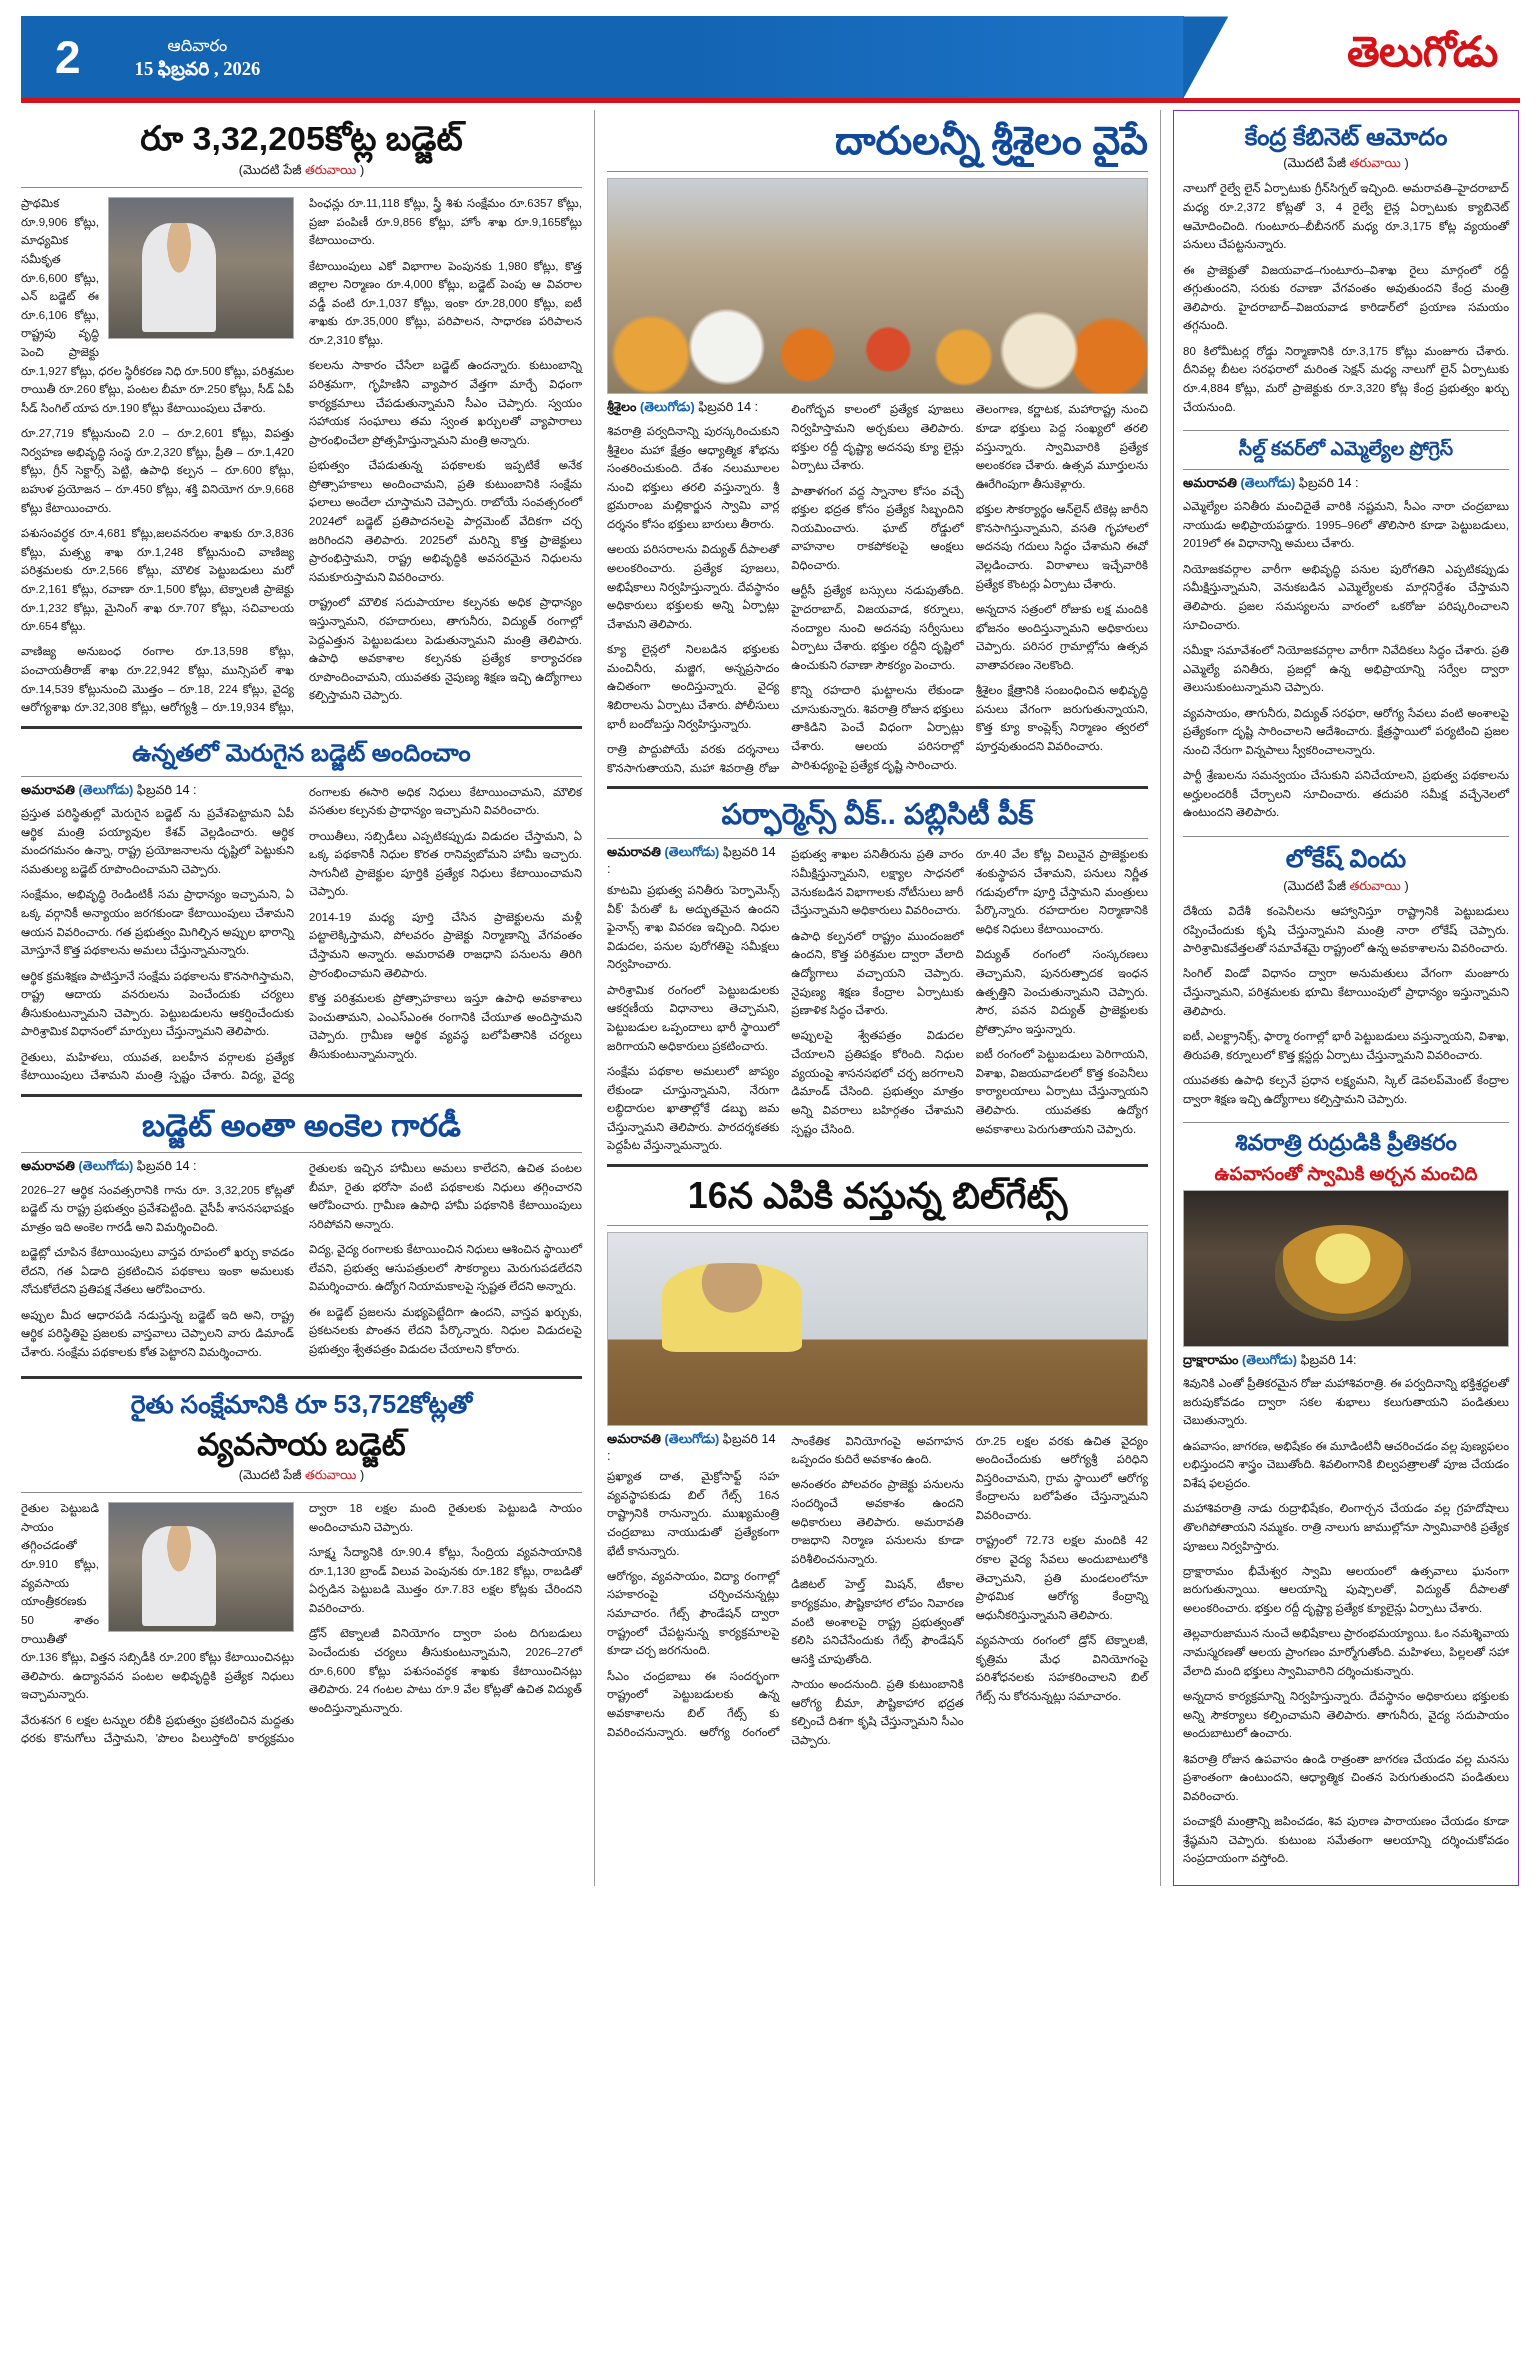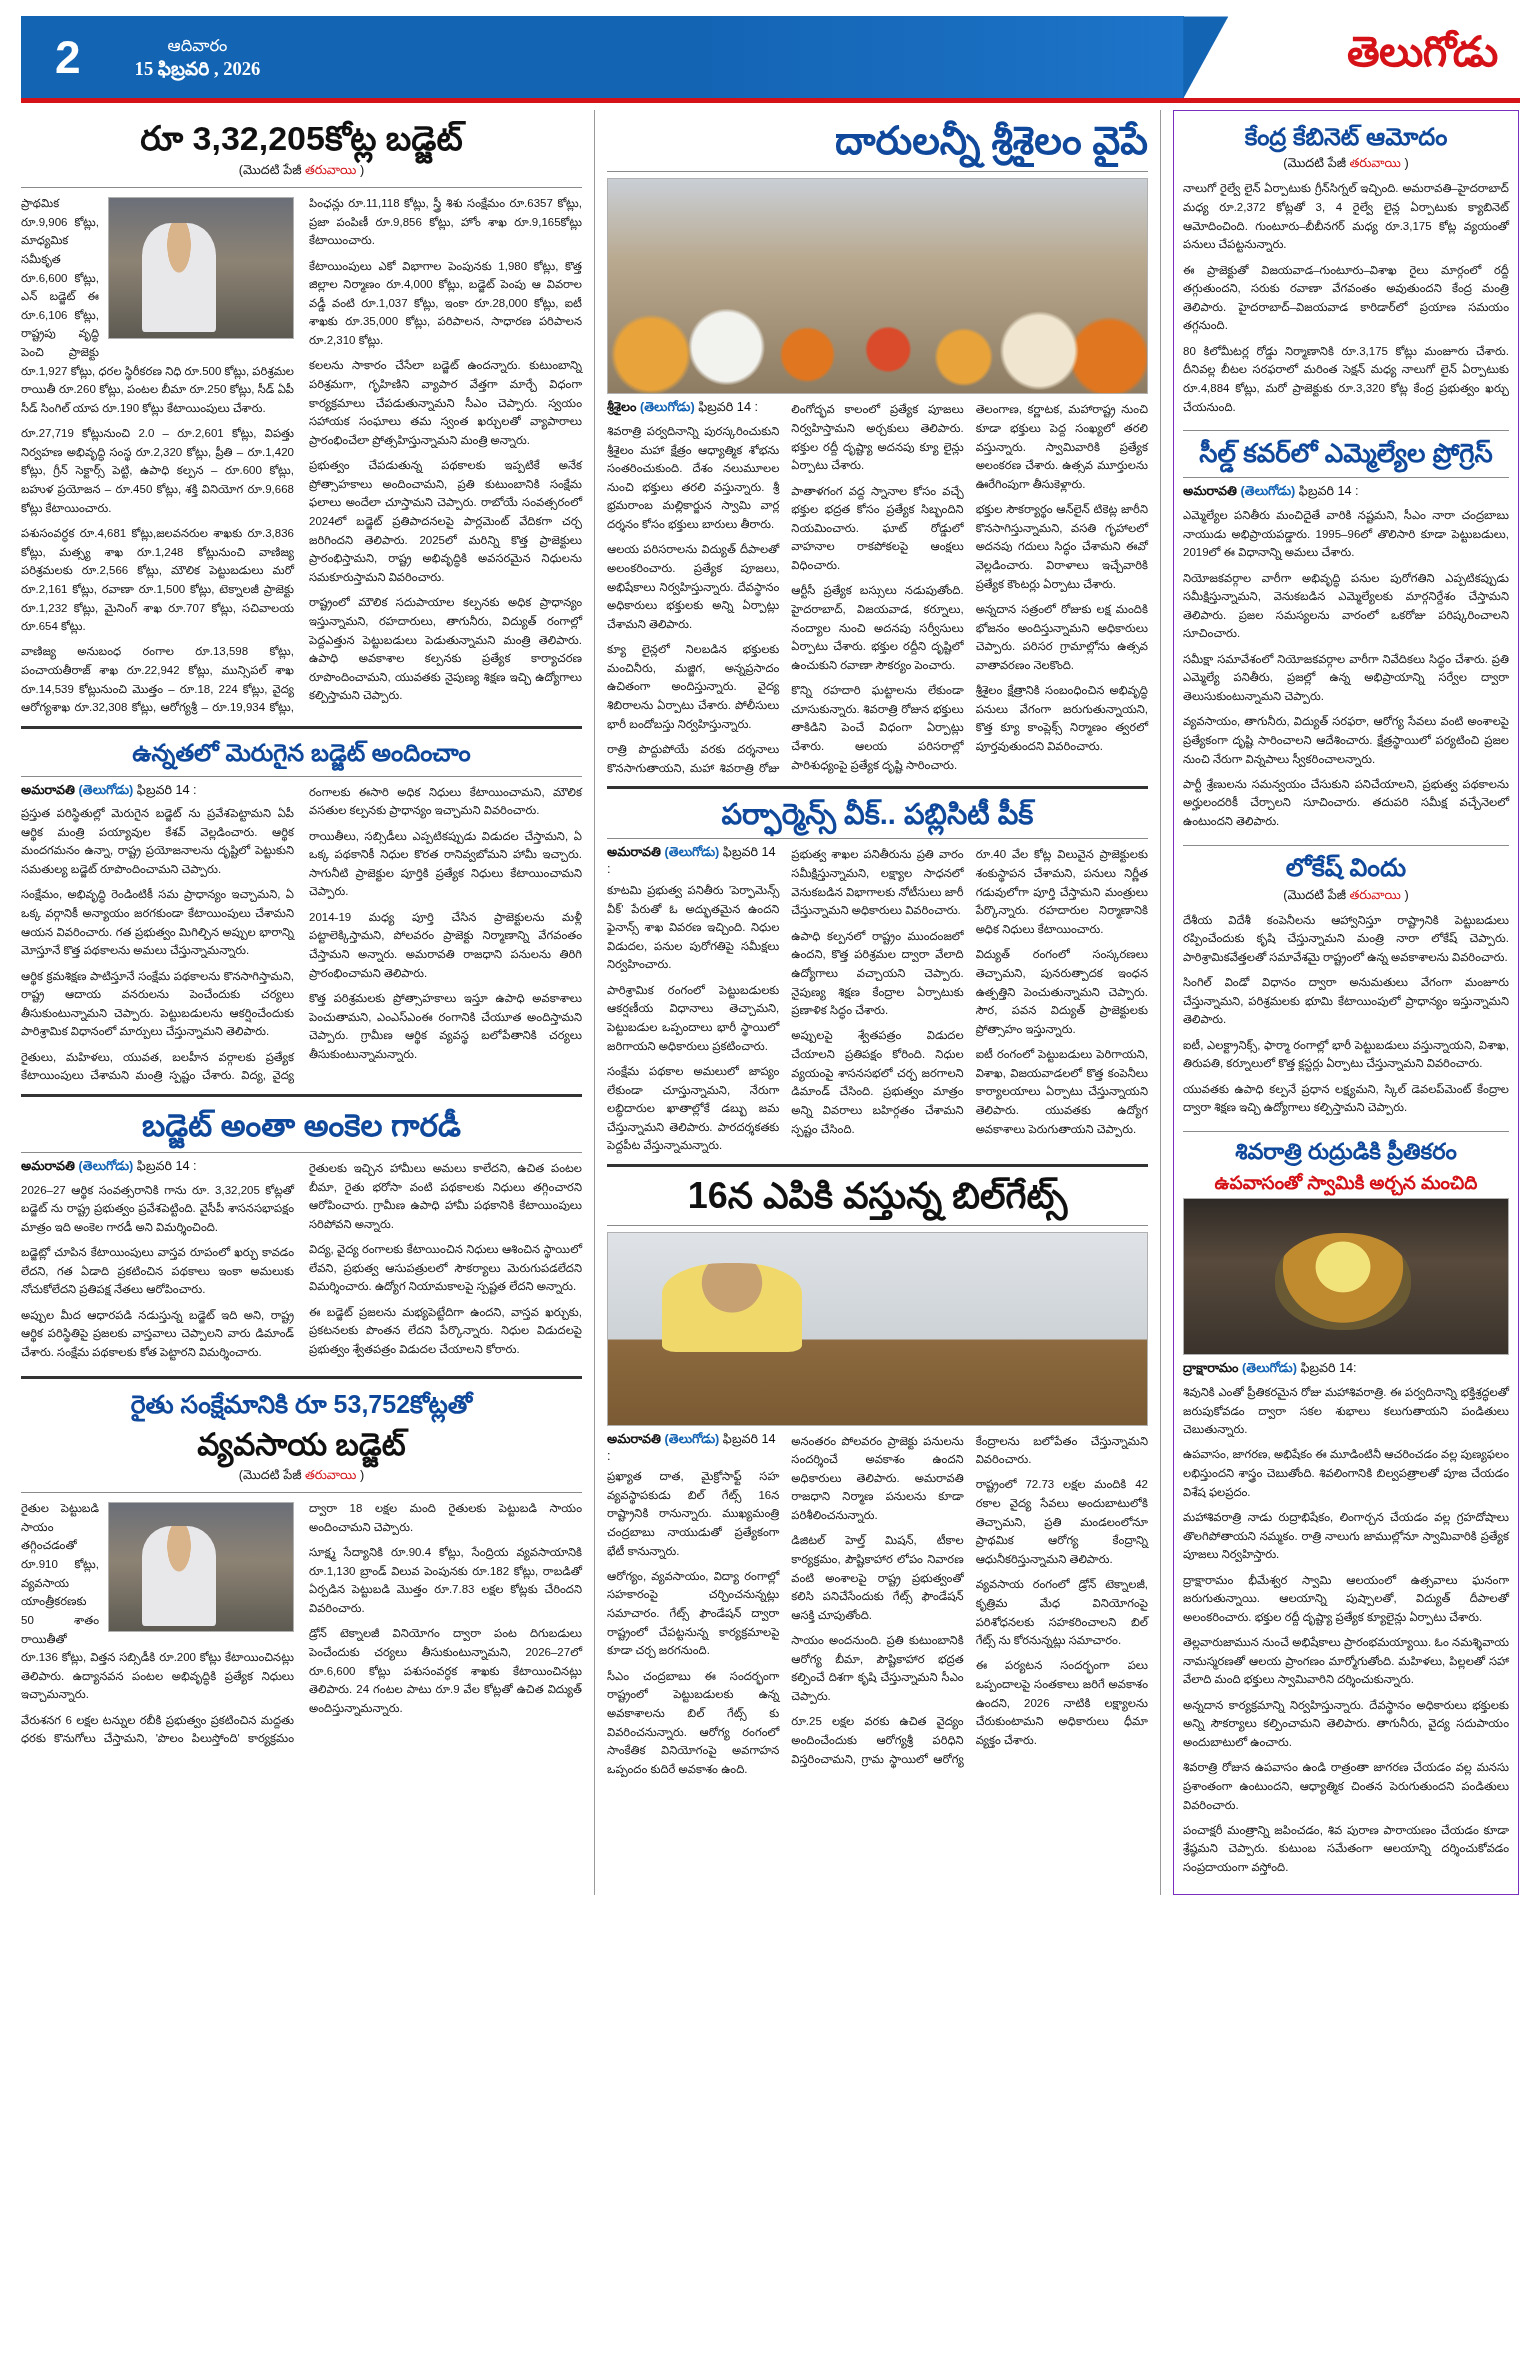--- a/index.html
+++ b/index.html
@@ -387,21 +387,20 @@
           </div>
           <p class="tx">ప్రఖ్యాత దాత, మైక్రోసాఫ్ట్ సహ వ్యవస్థాపకుడు బిల్ గేట్స్ 16న రాష్ట్రానికి రానున్నారు. ముఖ్యమంత్రి చంద్రబాబు నాయుడుతో ప్రత్యేకంగా భేటీ కానున్నారు.</p>
           <p class="tx">ఆరోగ్యం, వ్యవసాయం, విద్యా రంగాల్లో సహకారంపై చర్చించనున్నట్లు సమాచారం. గేట్స్ ఫౌండేషన్ ద్వారా రాష్ట్రంలో చేపట్టనున్న కార్యక్రమాలపై కూడా చర్చ జరగనుంది.</p>
           <p class="tx">సీఎం చంద్రబాబు ఈ సందర్భంగా రాష్ట్రంలో పెట్టుబడులకు ఉన్న అవకాశాలను బిల్ గేట్స్ కు వివరించనున్నారు. ఆరోగ్య రంగంలో సాంకేతిక వినియోగంపై అవగాహన ఒప్పందం కుదిరే అవకాశం ఉంది.</p>
           <p class="tx">అనంతరం పోలవరం ప్రాజెక్టు పనులను సందర్శించే అవకాశం ఉందని అధికారులు తెలిపారు. అమరావతి రాజధాని నిర్మాణ పనులను కూడా పరిశీలించనున్నారు.</p>
           <p class="tx">డిజిటల్ హెల్త్ మిషన్, టీకాల కార్యక్రమం, పౌష్టికాహార లోపం నివారణ వంటి అంశాలపై రాష్ట్ర ప్రభుత్వంతో కలిసి పనిచేసేందుకు గేట్స్ ఫౌండేషన్ ఆసక్తి చూపుతోంది.</p>
           <p class="tx">సాయం అందనుంది. ప్రతి కుటుంబానికి ఆరోగ్య బీమా, పౌష్టికాహార భద్రత కల్పించే దిశగా కృషి చేస్తున్నామని సీఎం చెప్పారు.</p>
           <p class="tx">రూ.25 లక్షల వరకు ఉచిత వైద్యం అందించేందుకు ఆరోగ్యశ్రీ పరిధిని విస్తరించామని, గ్రామ స్థాయిలో ఆరోగ్య కేంద్రాలను బలోపేతం చేస్తున్నామని వివరించారు.</p>
           <p class="tx">రాష్ట్రంలో 72.73 లక్షల మందికి 42 రకాల వైద్య సేవలు అందుబాటులోకి తెచ్చామని, ప్రతి మండలంలోనూ ప్రాథమిక ఆరోగ్య కేంద్రాన్ని ఆధునీకరిస్తున్నామని తెలిపారు.</p>
           <p class="tx">వ్యవసాయ రంగంలో డ్రోన్ టెక్నాలజీ, కృత్రిమ మేధ వినియోగంపై పరిశోధనలకు సహకరించాలని బిల్ గేట్స్ ను కోరనున్నట్లు సమాచారం.</p>
-          <p class="tx">ఈ పర్యటన సందర్భంగా పలు ఒప్పందాలపై సంతకాలు జరిగే అవకాశం ఉందని, 2026 నాటికి లక్ష్యాలను చేరుకుంటామని అధికారులు ధీమా వ్యక్తం చేశారు.</p>
         </div>
       </div>
     </div>
 
     <div class="col-right">
       <div class="rbox">
 
         <div>
           <h3 class="head3" style="font-size:24px">కేంద్ర కేబినెట్ ఆమోదం</h3>
           <div class="contd">
@@ -412,21 +411,21 @@
           <div class="body1">
             <p class="tx">నాలుగో రైల్వే లైన్ ఏర్పాటుకు గ్రీన్‌సిగ్నల్ ఇచ్చింది. అమరావతి–హైదరాబాద్ మధ్య రూ.2,372 కోట్లతో 3, 4 రైల్వే లైన్ల ఏర్పాటుకు క్యాబినెట్ ఆమోదించింది. గుంటూరు–బీబీనగర్ మధ్య రూ.3,175 కోట్ల వ్యయంతో పనులు చేపట్టనున్నారు.</p>
             <p class="tx">ఈ ప్రాజెక్టుతో విజయవాడ–గుంటూరు–విశాఖ రైలు మార్గంలో రద్దీ తగ్గుతుందని, సరుకు రవాణా వేగవంతం అవుతుందని కేంద్ర మంత్రి తెలిపారు. హైదరాబాద్–విజయవాడ కారిడార్‌లో ప్రయాణ సమయం తగ్గనుంది.</p>
             <p class="tx">80 కిలోమీటర్ల రోడ్డు నిర్మాణానికి రూ.3,175 కోట్లు మంజూరు చేశారు. దీనివల్ల బీటల సరఫరాలో మరింత సెక్షన్ మధ్య నాలుగో లైన్ ఏర్పాటుకు రూ.4,884 కోట్లు, మరో ప్రాజెక్టుకు రూ.3,320 కోట్ల కేంద్ర ప్రభుత్వం ఖర్చు చేయనుంది.</p>
           </div>
         </div>
 
         <div class="hr-thin"></div>
 
         <div>
-          <h3 class="head3" style="font-size:26px">సీల్డ్ కవర్‌లో ఎమ్మెల్యేల ప్రోగ్రెస్</h3>
+          <h3 class="head3" style="font-size:19px">సీల్డ్ కవర్‌లో ఎమ్మెల్యేల ప్రోగ్రెస్</h3>
           <div class="hr-thin"></div>
           <div class="dateline">
             <span class="place">అమరావతి</span>
             <span class="paper">(<span>తెలుగోడు</span>)</span>
             <span>ఫిబ్రవరి 14 :</span>
           </div>
           <div class="body1">
             <p class="tx">ఎమ్మెల్యేల పనితీరు మంచిదైతే వారికి నష్టమని, సీఎం నారా చంద్రబాబు నాయుడు అభిప్రాయపడ్డారు. 1995–96లో తొలిసారి కూడా పెట్టుబడులు, 2019లో ఈ విధానాన్ని అమలు చేశారు.</p>
             <p class="tx">నియోజకవర్గాల వారీగా అభివృద్ధి పనుల పురోగతిని ఎప్పటికప్పుడు సమీక్షిస్తున్నామని, వెనుకబడిన ఎమ్మెల్యేలకు మార్గనిర్దేశం చేస్తామని తెలిపారు. ప్రజల సమస్యలను వారంలో ఒకరోజు పరిష్కరించాలని సూచించారు.</p>
             <p class="tx">సమీక్షా సమావేశంలో నియోజకవర్గాల వారీగా నివేదికలు సిద్ధం చేశారు. ప్రతి ఎమ్మెల్యే పనితీరు, ప్రజల్లో ఉన్న అభిప్రాయాన్ని సర్వేల ద్వారా తెలుసుకుంటున్నామని చెప్పారు.</p>

